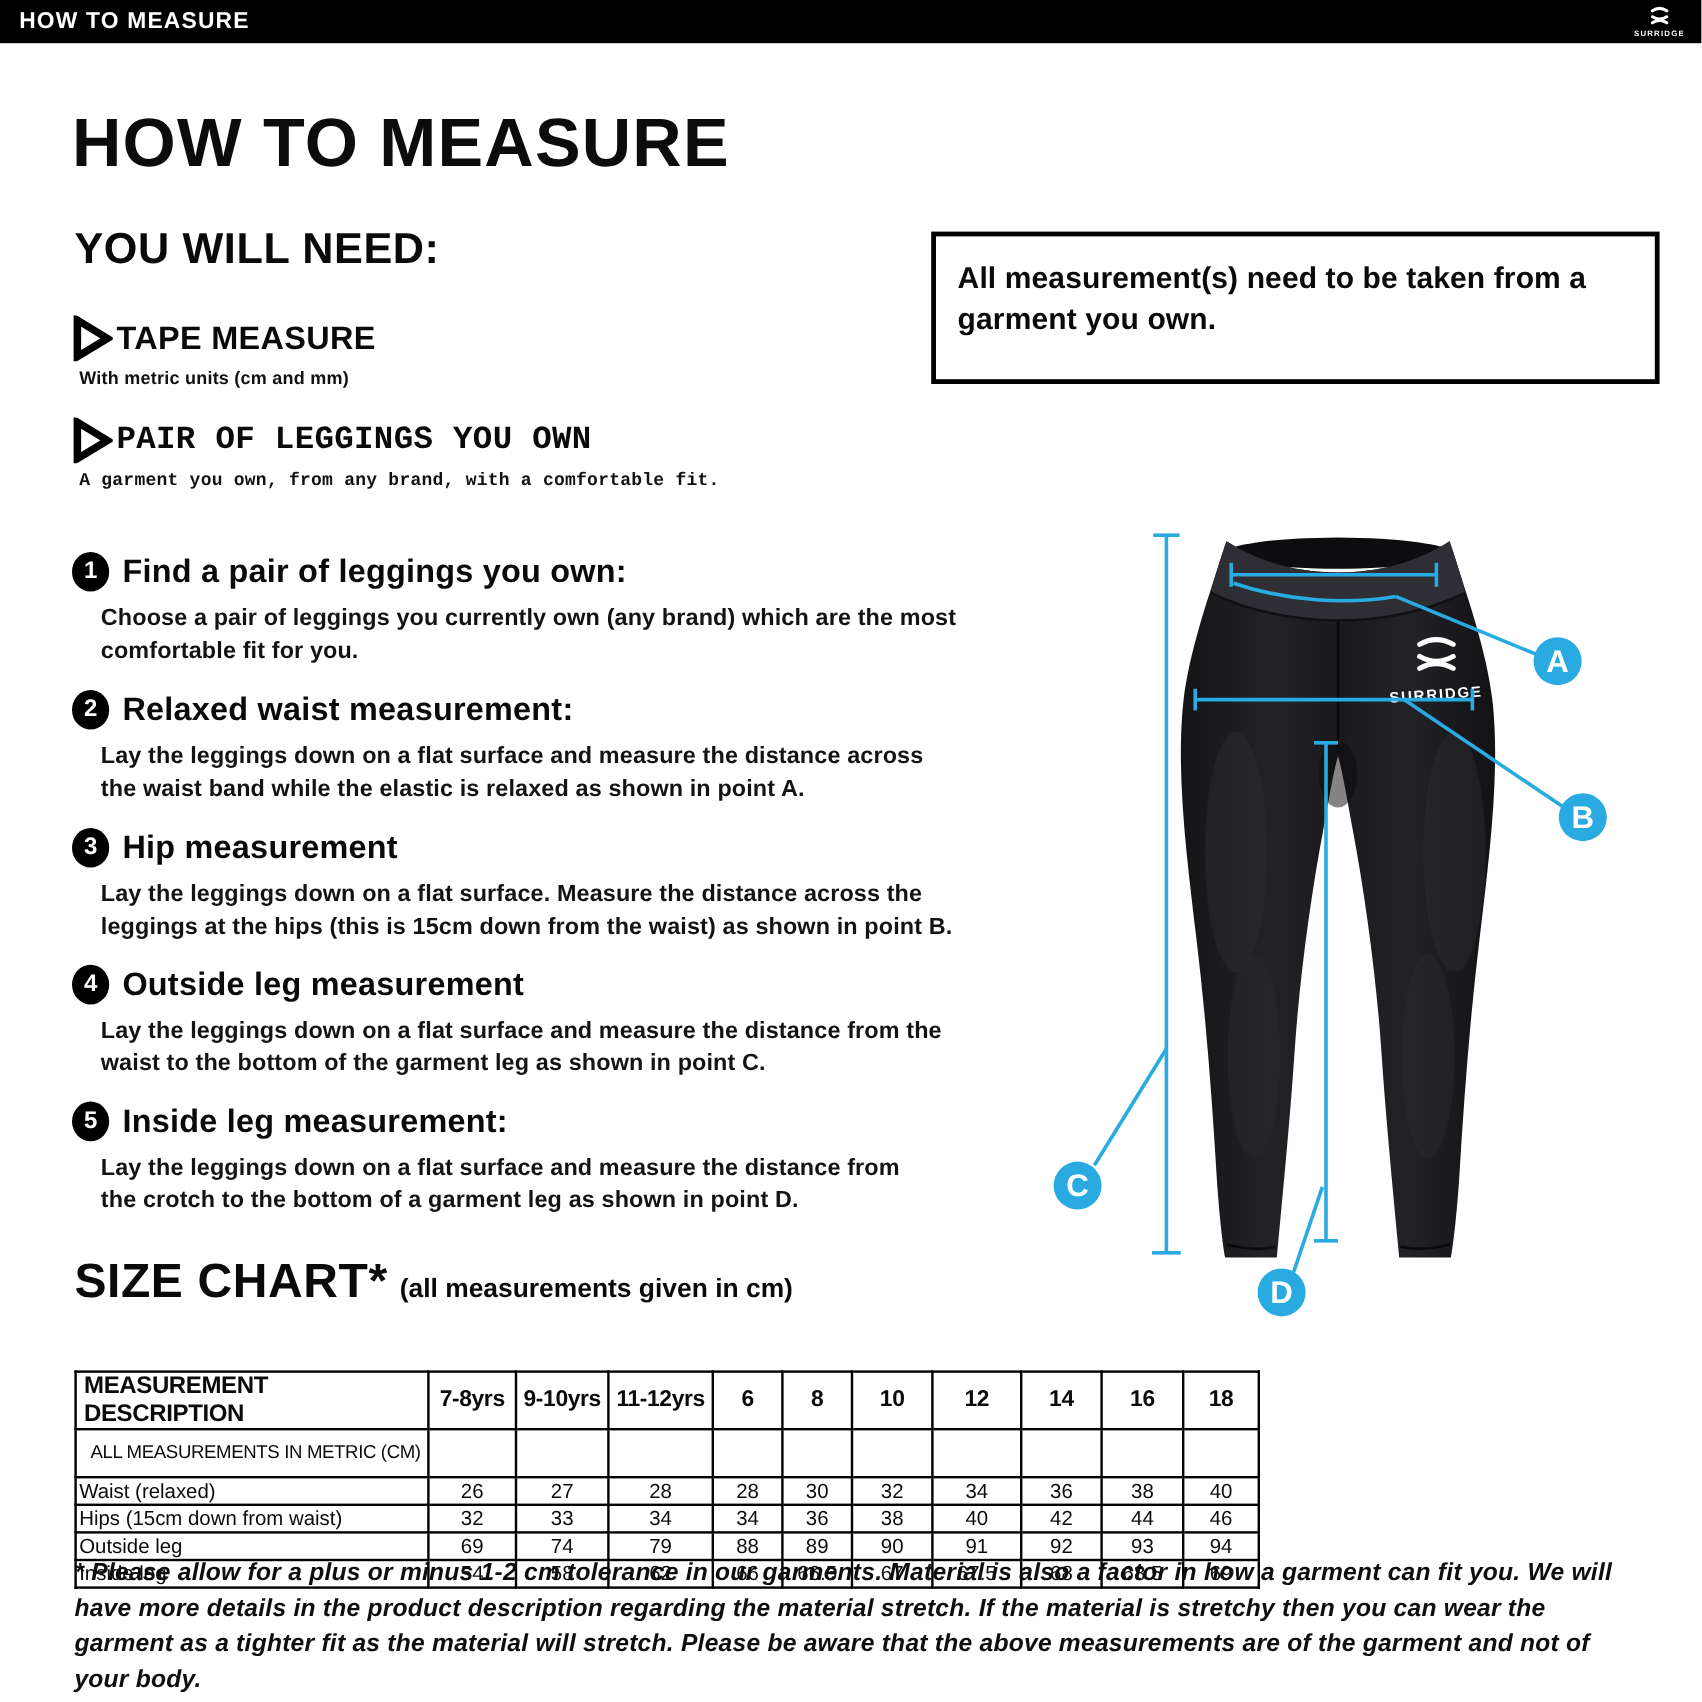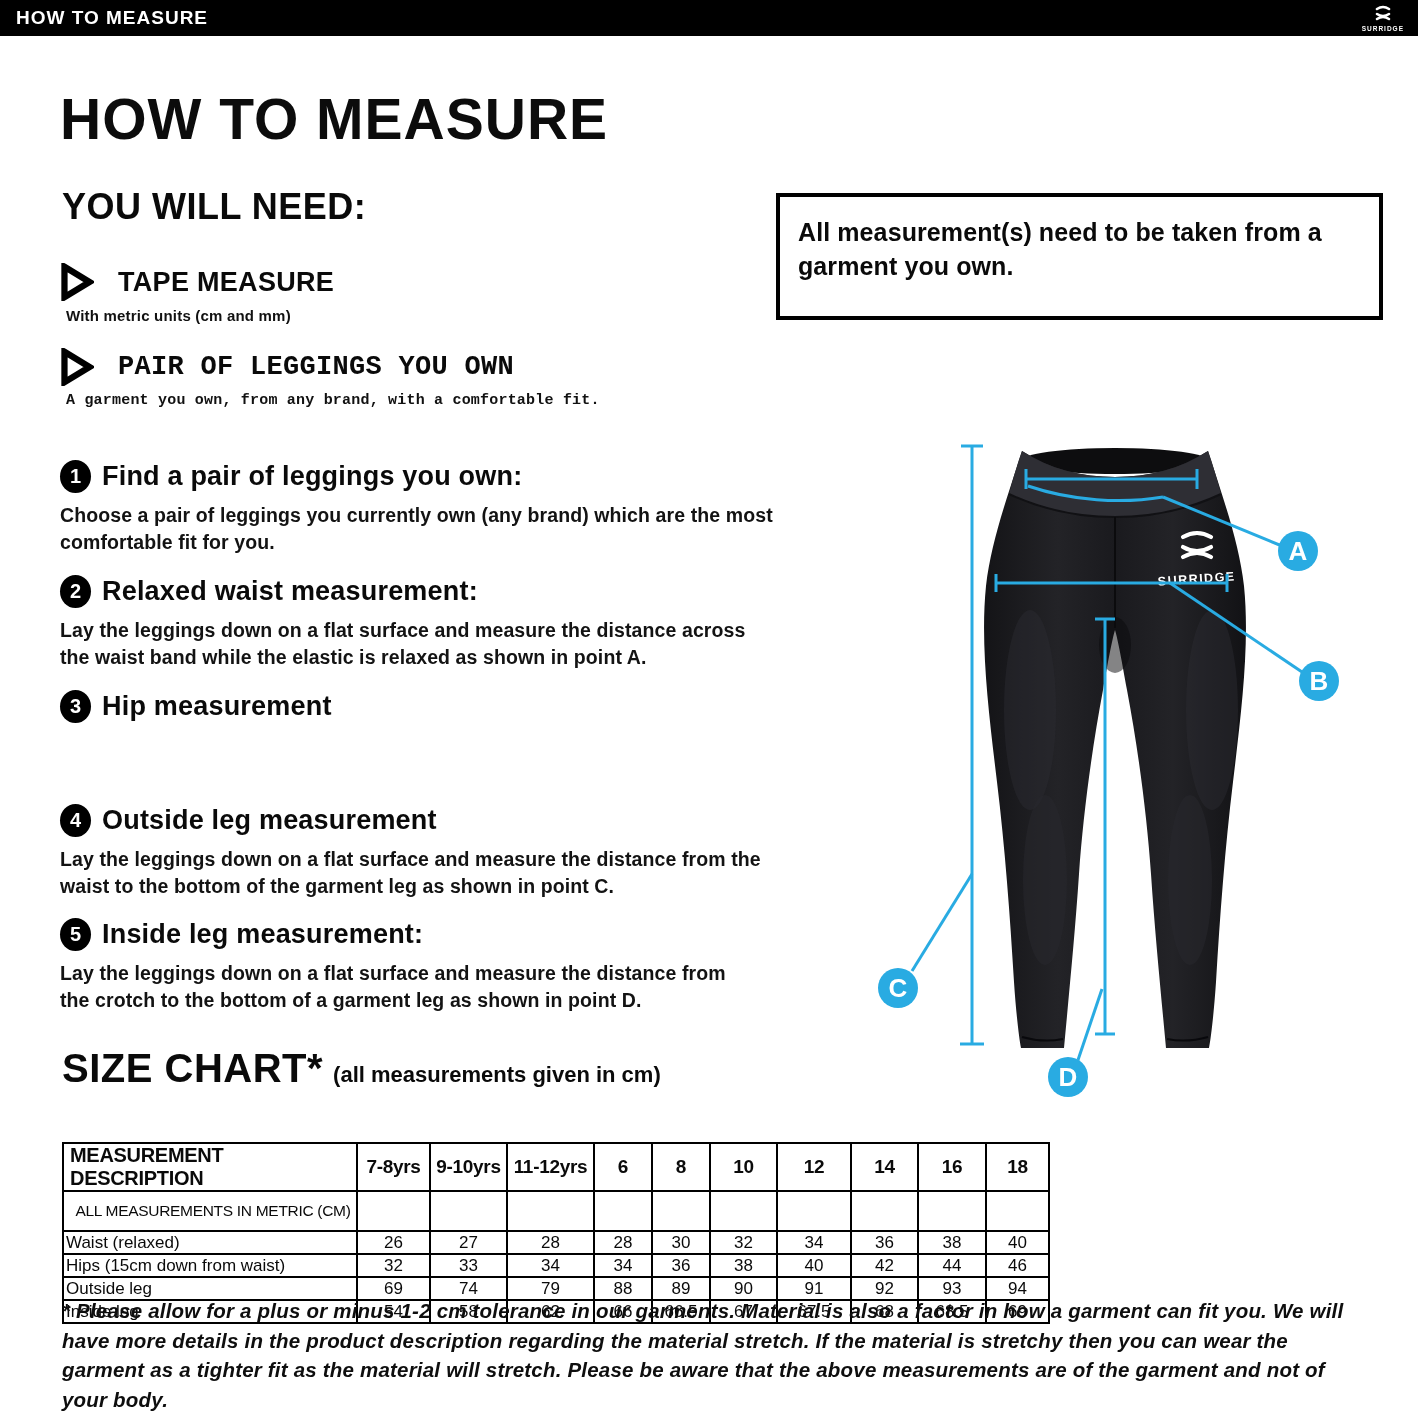--- a/index.html
+++ b/index.html
@@ -27,21 +27,21 @@
   
   .page-title {
     position:absolute; left:60px; top:86px;
     font-size:57px; font-weight:bold; letter-spacing:1px; color:#0c0c0c;
   }
   .need-heading {
     position:absolute; left:62px; top:186px;
     font-size:36px; font-weight:bold; letter-spacing:0.5px;
   }
   .need-item { position:absolute; left:60px; }
-  .need-item .row { display:flex; align-items:center; gap:24px; }
+  .need-item .row { display:flex; align-items:center; gap:3px; }
   .need-item .label { font-size:27px; font-weight:bold; letter-spacing:0.3px; }
   .need-item .desc { font-size:15px; font-weight:bold; color:#111; margin:6px 0 0 6px; letter-spacing:0.2px; }
   .need-item-1 { top:263px; }
   .need-item-2 { top:348px;font-family:Liberation Mono, monospace; }
 
   
   .notice-box {
     position:absolute; left:776px; top:193px; width:607px; height:127px;
     border:4px solid #000; padding:18px 18px;
     font-size:25px; font-weight:bold; line-height:1.37; letter-spacing:0.1px;
@@ -57,21 +57,21 @@
   .step-5 { top:918px; }
   .step-head { display:flex; align-items:center; gap:11px; }
   .step-badge {
     width:31px; height:33px; border-radius:50%; background:#000; color:#fff;
     display:flex; align-items:center; justify-content:center;
     font-size:20px; font-weight:bold; flex:0 0 auto;
   }
   .step-title { font-size:27px; font-weight:bold; letter-spacing:0.2px; }
   .step-body {
     margin-top:9px; font-size:19.5px; font-weight:bold; color:#131313;
-    line-height:1.4; letter-spacing:0.1px; white-space:pre-line;
+    line-height:1.4; letter-spacing:0.1px; white-space:pre-line;margin-left:24px;
   }
 
   
   .sizechart-heading { position:absolute; left:62px; top:1046px; }
   .sizechart-heading .big { font-size:40px; font-weight:bold; letter-spacing:0.5px; }
   .sizechart-heading .small { font-size:22px; font-weight:bold; margin-left:10px; }
 
   table.size-table {
     position:absolute; left:62px; top:1142px; width:986px;
     border-collapse:collapse; table-layout:fixed;
@@ -149,20 +149,22 @@
     <span class="step-title">Relaxed waist measurement:</span>
   </div>
   <div class="step-body">Lay the leggings down on a flat surface and measure the distance across
 the waist band while the elastic is relaxed as shown in point A.</div>
 </div>
 <div class="step step-3">
   <div class="step-head">
     <span class="step-badge">3</span>
     <span class="step-title">Hip measurement</span>
   </div>
+  <div class="step-body">Lay the leggings down on a flat surface. Measure the distance across the
+leggings at the hips (this is 15cm down from the waist) as shown in point B.</div>
 </div>
 <div class="step step-4">
   <div class="step-head">
     <span class="step-badge">4</span>
     <span class="step-title">Outside leg measurement</span>
   </div>
   <div class="step-body">Lay the leggings down on a flat surface and measure the distance from the
 waist to the bottom of the garment leg as shown in point C.</div>
 </div>
 <div class="step step-5">

